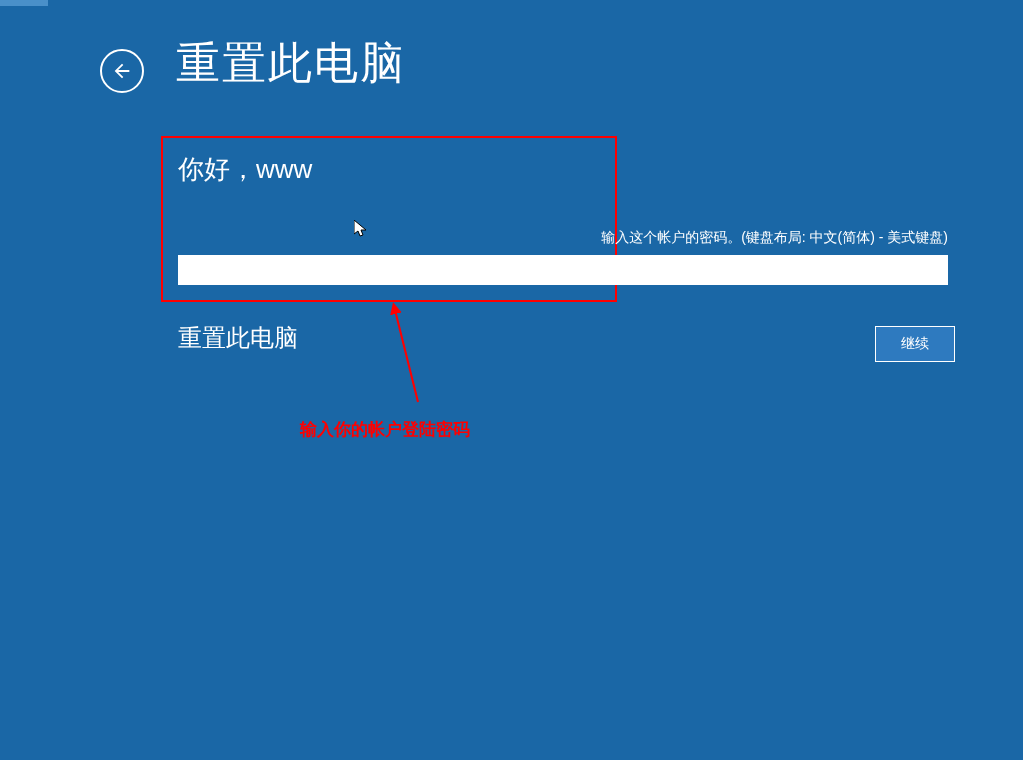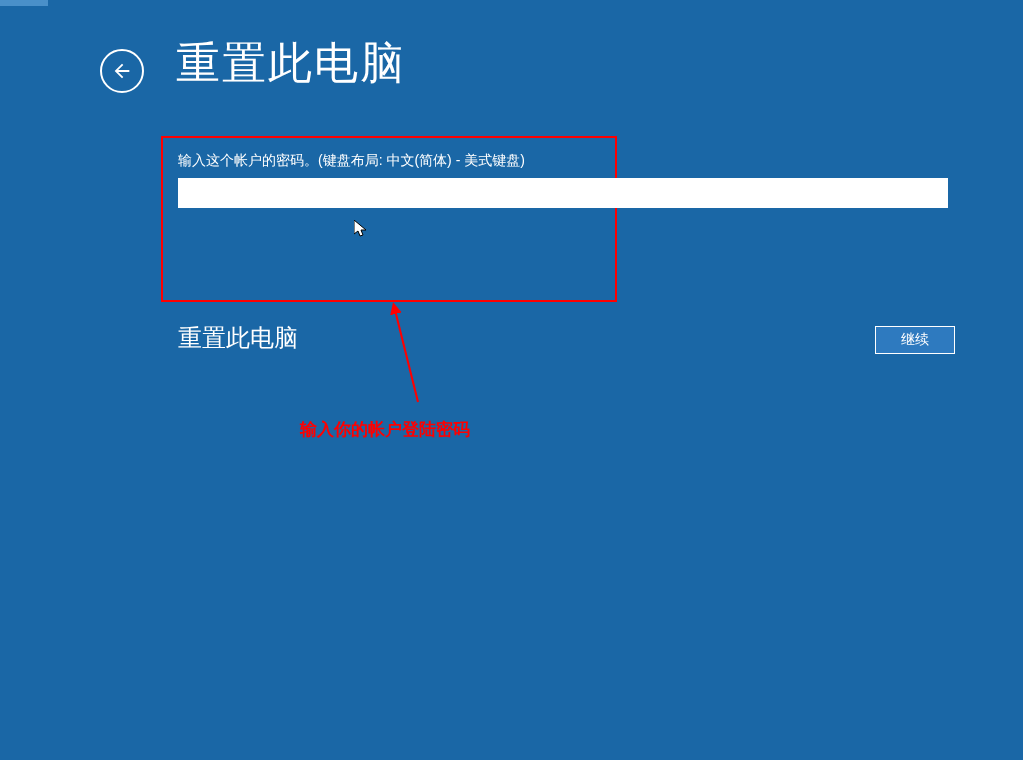--- a/index.html
+++ b/index.html
@@ -66,20 +66,21 @@
       top: 152px;
     }
     .greeting {
       font-size: 26px;
       font-weight: 300;
       margin-bottom: 42px;
     }
     .instruction {
       font-size: 14px;
       margin-bottom: 8px;
+      text-align: right;
     }
     .password-input {
       width: 770px;
       height: 30px;
       background: #ffffff;
       border: none;
       padding: 4px 8px;
       font-size: 15px;
       color: #000000;
       outline: none;
@@ -90,21 +91,21 @@
       top: 322px;
       font-size: 24px;
       font-weight: 300;
       cursor: pointer;
     }
     .continue-button {
       position: absolute;
       right: 68px;
       top: 326px;
       width: 80px;
-      height: 28px;
+      height: 36px;
       background: #2e7abf;
       border: 1px solid #ffffff;
       color: #ffffff;
       font-size: 14px;
       cursor: pointer;
       font-family: inherit;
     }
     .arrow-annotation {
       position: absolute;
       left: 383px;
@@ -136,20 +137,21 @@
     <svg viewBox="0 0 24 24">
       <path d="M20 11H7.83l5.59-5.59L12 4l-8 8 8 8 1.41-1.41L7.83 13H20v-2z" fill="#ffffff"></path>
     </svg>
   </div>
   <h1 class="page-title">重置此电脑</h1>
 </div>
 
 <div class="highlight-box"></div>
 
 <div class="content">
+  <div class="greeting">你好，www</div>
   <div class="instruction">输入这个帐户的密码。(键盘布局: 中文(简体) - 美式键盘)</div>
   <input type="password" class="password-input" value="" style="">
 </div>
 
 <div class="change-keyboard">重置此电脑</div>
 
 <button class="continue-button">继续</button>
 
 <svg class="arrow-annotation" width="60" height="110">
   <defs>

